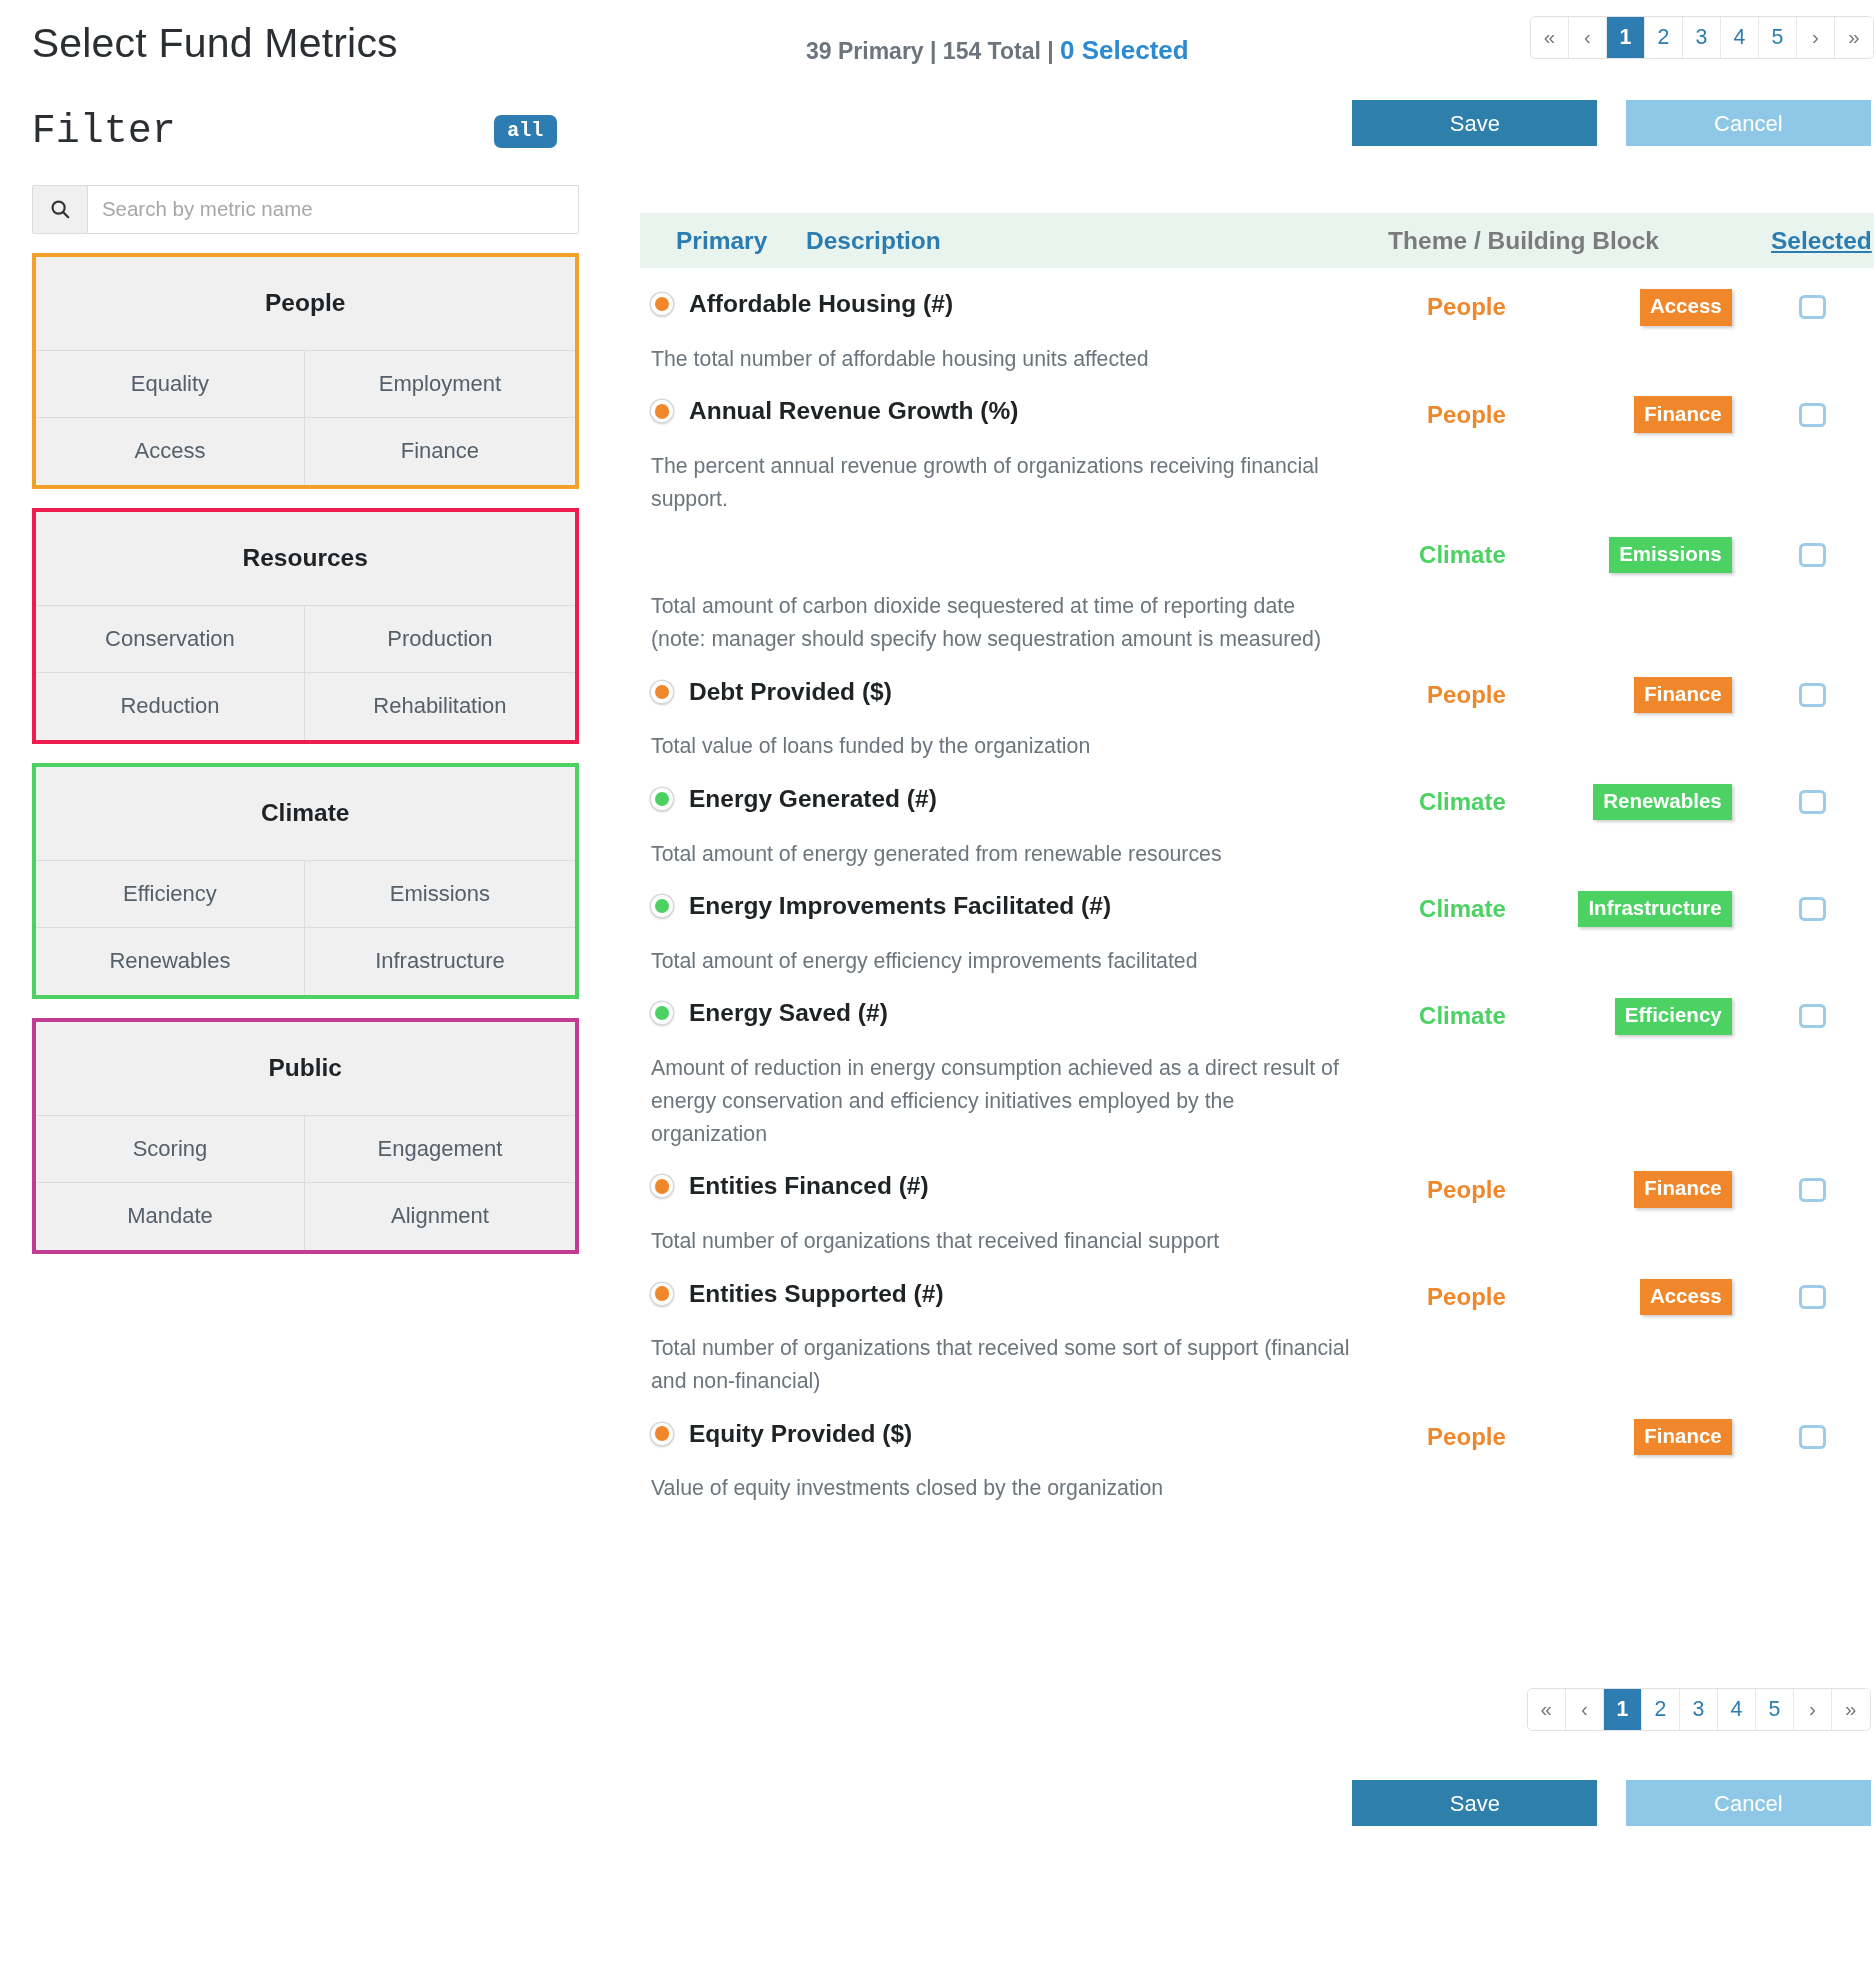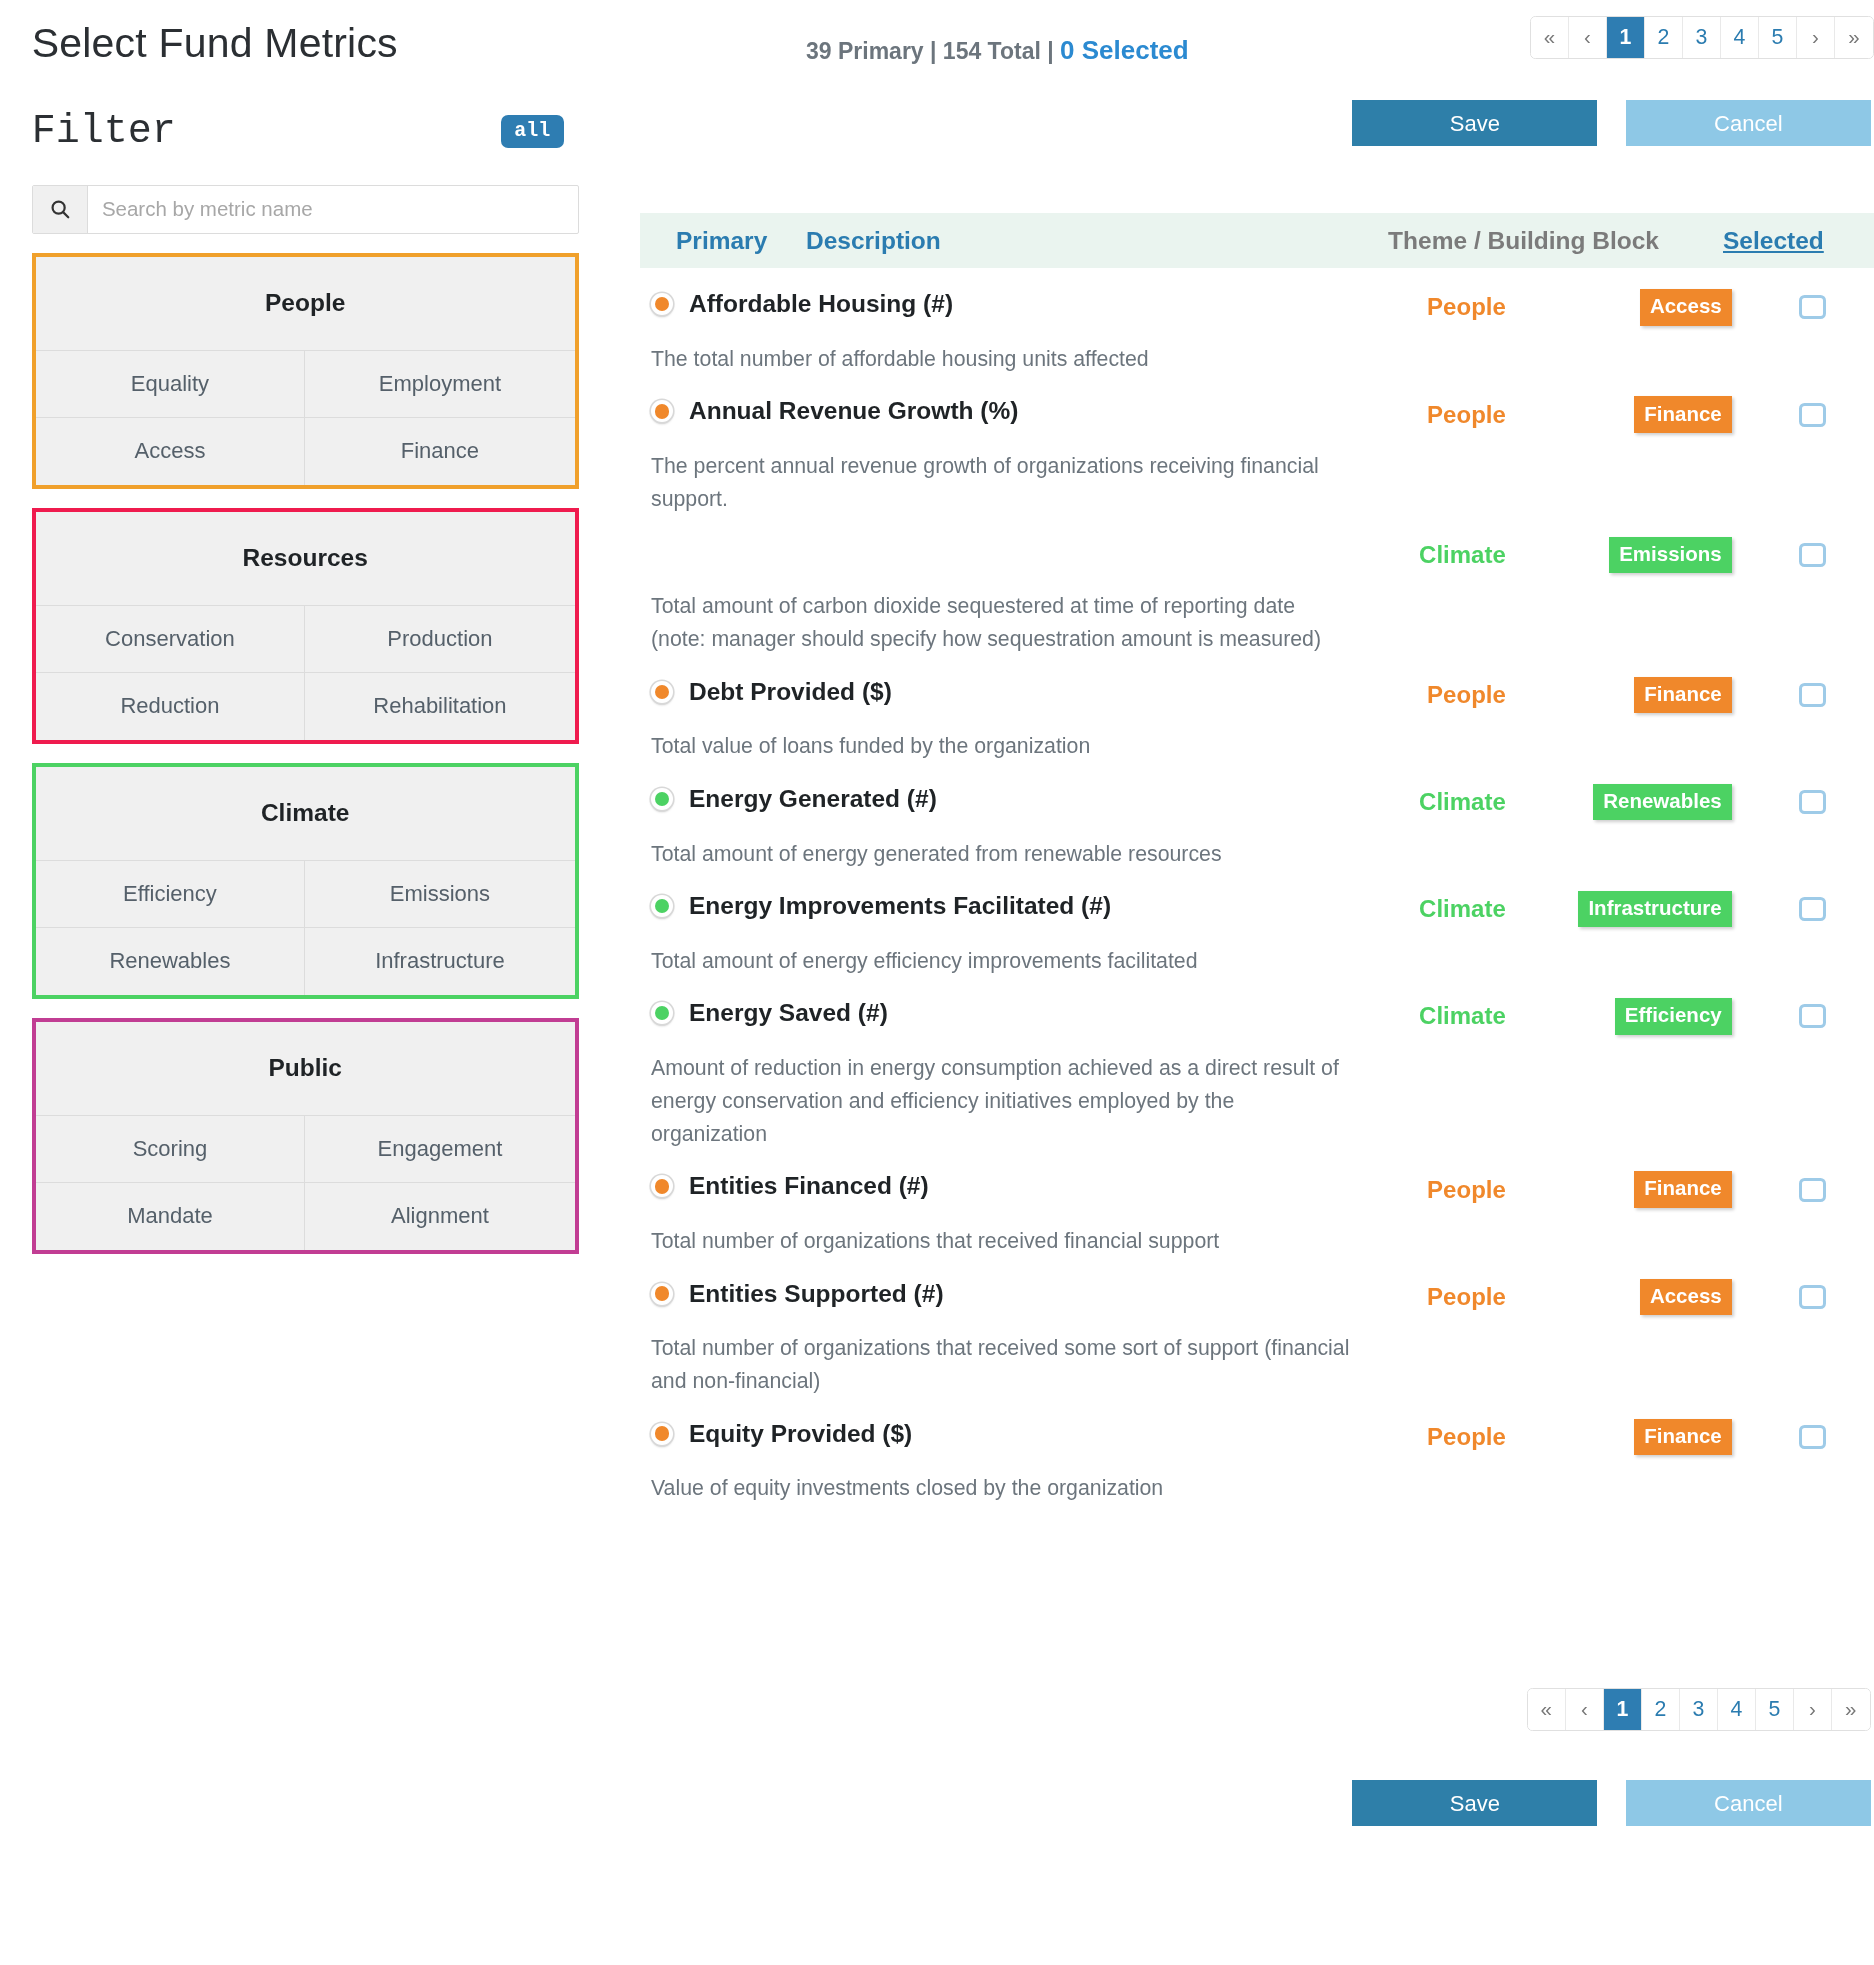--- a/index.html
+++ b/index.html
@@ -31,21 +31,21 @@
   #filter-label {
     font-size: 40px; font-weight: 300; color: #2b2f33; line-height: 1;
   }
   #all-badge {
     background: #2e7db2; color: #ffffff;
     font-size: 20px; font-weight: bold;
     border-radius: 7.1px;
     padding: 5.5px 13.4px 7.1px 13.4px;
     line-height: 1;
     display: inline-block;
-    margin-right: 15px;
+    margin-right: 22px;
   }
 
   
   #search-wrap {
     margin: 33px 0 0 4.7px;
     width: 547px; height: 49px;
     display: flex; align-items: stretch;
     border: 1.6px solid #dcdcdc; border-radius: 2px;
     background: #ffffff;
     overflow: hidden;
@@ -147,21 +147,21 @@
   #tbl-head {
     position: absolute; left: 0px; top: 213px;
     width: 1234px; height: 55px;
     background: #eaf4ef;
     display: flex; align-items: center;
   }
   #tbl-head .th { font-size: 24.5px; font-weight: bold; }
   #th-primary { color: #2b7cb0; margin-left: 36px; width: 130px; }
   #th-desc { color: #2b7cb0; margin-left: 0px; width: 442px;}
   #th-theme { color: #7b7b7b; text-align: right; width: 411px; }
-  #th-selected { color: #2b7cb0; text-decoration: underline; margin-left: 64px; }
+  #th-selected { color: #2b7cb0; text-decoration: underline; margin-left: 112px; }
 
   
   #rows { position: absolute; left: 0; top: 283px; width: 1234px; }
   .row { position: relative; margin-bottom: 14.2px; }
   .row-head { display: flex; align-items: center; }
   .row-left { width: 774px; flex: 0 0 774px; }
   .metric-title {
     display: flex; align-items: center;
     font-size: 24.5px; font-weight: bold; color: #1f2326;
     padding-left: 11px;

